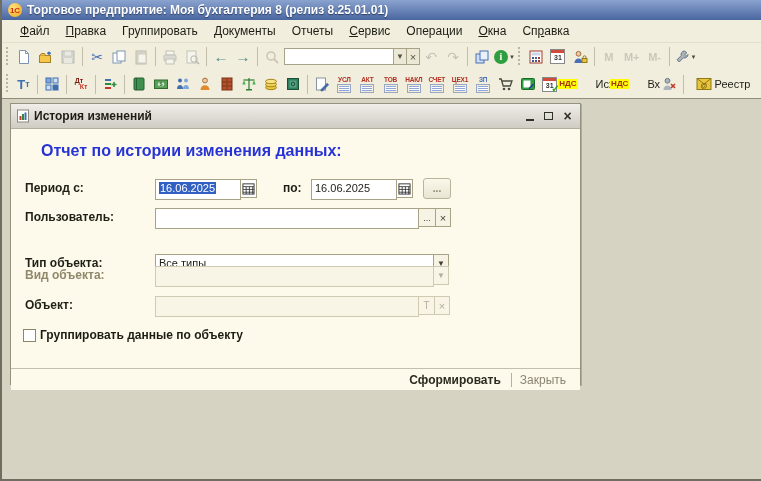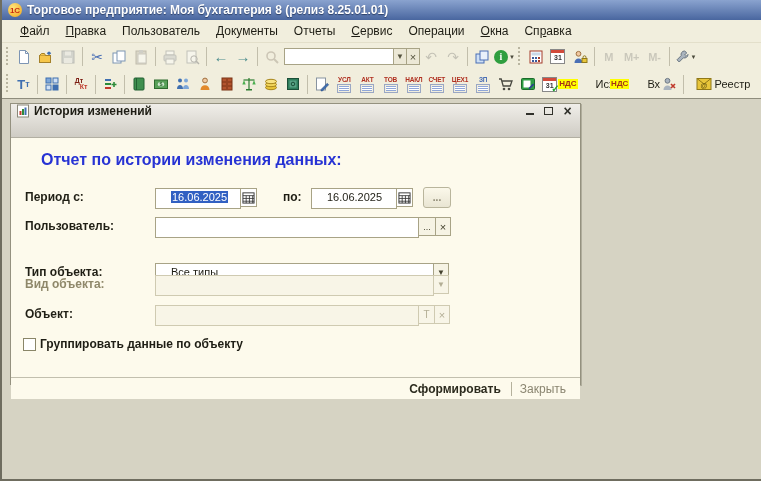--- a/index.html
+++ b/index.html
@@ -63,36 +63,36 @@
   .nds-chip { background:#ffff00; color:#a33118; font-weight:bold; font-size:8px; padding:0 1px; line-height:10px; }
   .nds-label { font-size:11px; color:#1e1d14; margin-left:18px; }
   .reg-label { font-size:11px; margin-left:3px; white-space:nowrap; }
 
   
   .workspace { position:absolute; left:0; right:0; top:101px; bottom:0; background:#d6d3c3; }
 
   
   .dialog { position:absolute; left:8px; top:103px; width:571px; height:282px;
             background:#fdfaec; border:1px solid #94917f; box-shadow:1px 1px 0 #b0ad9c; }
-  .dlg-title { height:34px; background:linear-gradient(#f0eee9,#cfccc4);
-               border-bottom:1px solid #b2afa2; display:flex; padding:0 5px; gap:4px; }
+  .dlg-title { height:25px; background:linear-gradient(#f0eee9,#cfccc4);
+               border-bottom:1px solid #b2afa2; display:flex; align-items:center; padding:0 5px; gap:4px; }
   .dlg-title-text { font-weight:bold; font-size:12px; flex:1; }
   .winbtn { width:15px; height:13px; display:flex; align-items:center; justify-content:center; }
   .wb-min { width:8px; height:2px; background:#30302a; margin-top:7px; }
   .wb-max { width:9px; height:8px; border:1.5px solid #30302a; }
   .wb-close { font-size:14px; font-weight:bold; color:#30302a; line-height:12px; }
   .dlg-body { position:relative; height:calc(100% - 19px); }
 
   .dlg-heading { position:absolute; left:30px; top:13px; font-size:16px; font-weight:bold; color:#2733d4; }
 
   .row { position:absolute; left:0; right:0; height:20px; }
   .lbl { position:absolute; left:14px; top:2px; font-weight:bold; color:#201f15; }
   .lbl.dim { color:#8f886a; }
   .field { position:absolute; top:0; height:21px; background:#fff; border:1px solid #a8a386;
-           font-size:11px; padding:2px 15px; overflow:hidden; white-space:nowrap; }
+           font-size:11px; padding:2px 3px; overflow:hidden; white-space:nowrap; }
   .field.disabled { background:#f8f5e7; border-color:#cfcab1; }
   .sel { background:#3160c2; color:#fff; padding:0 1px; }
   .sq-btn { position:absolute; top:0; height:19px; background:#f6f3e4; border:1px solid #a8a386;
             display:flex; align-items:center; justify-content:center; font-size:9px; color:#44422f; }
   .sq-btn.disabled { color:#b3ae95; border-color:#cfcab1; background:#f8f5e7; }
   .cal-btn { position:absolute; top:0; width:17px; height:19px; background:#fff; border:1px solid #a8a386;
              display:flex; align-items:center; justify-content:center; }
   .dots-btn { position:absolute; top:-1px; width:28px; height:21px; border:1px solid #b9b59c; border-radius:3px;
               background:linear-gradient(#fbf8ea,#e9e5d3); color:#8a8570; font-size:10px; font-weight:bold;
               display:flex; align-items:center; justify-content:center; }
@@ -117,21 +117,21 @@
 <div class="screen">
 
   <div class="titlebar">
     <div class="applogo">1С</div>
     <div class="apptitle">Торговое предприятие: Моя бухгалтерия 8 (релиз 8.25.01.01)</div>
   </div>
 
   <div class="menubar">
     <span class="menu-item"><span></span><span class="u">Ф</span><span>айл</span></span>
     <span class="menu-item"><span></span><span class="u">П</span><span>равка</span></span>
-    <span class="menu-item"><span>Пользователь</span><span class="u"></span><span></span></span>
+    <span class="menu-item"><span>Группировать</span><span class="u"></span><span></span></span>
     <span class="menu-item"><span></span><span class="u">Д</span><span>окументы</span></span>
     <span class="menu-item"><span>Отчеты</span><span class="u"></span><span></span></span>
     <span class="menu-item"><span></span><span class="u">С</span><span>ервис</span></span>
     <span class="menu-item"><span>Операции</span><span class="u"></span><span></span></span>
     <span class="menu-item"><span></span><span class="u">О</span><span>кна</span></span>
     <span class="menu-item"><span>Сп</span><span class="u">р</span><span>авка</span></span>
   </div>
 
   <div class="toolbar tb-row1">
     <span class="grip"></span>

